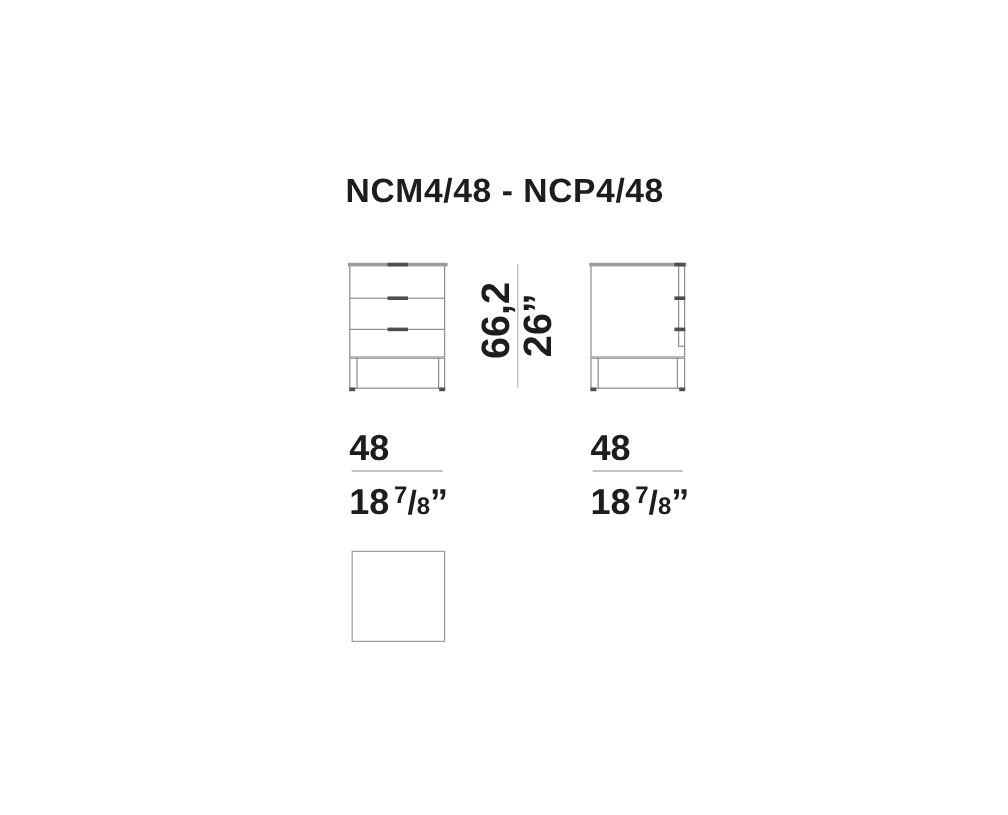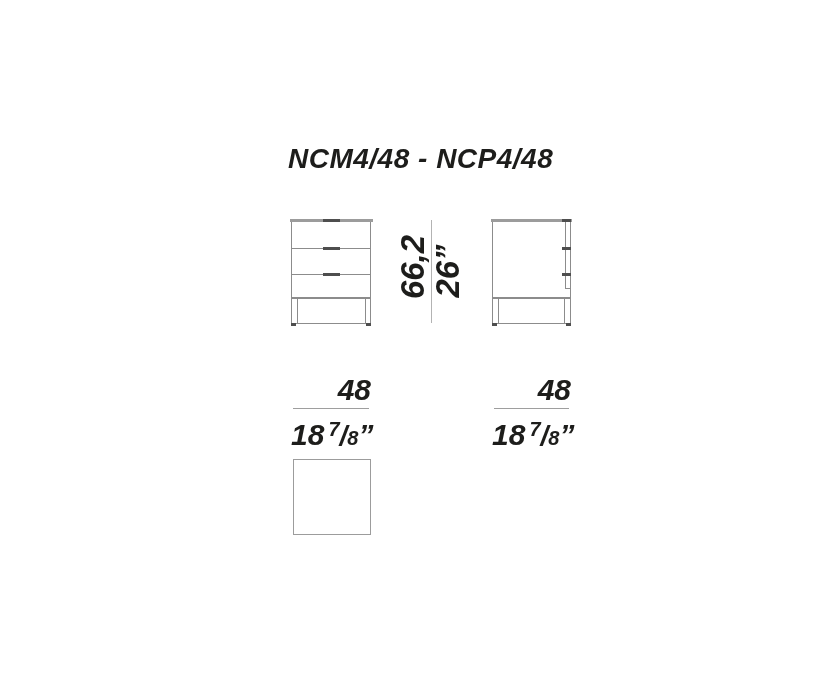--- a/index.html
+++ b/index.html
@@ -8,21 +8,20 @@
     background: #ffffff;
   }
   .canvas {
     position: relative;
     width: 840px;
     height: 679px;
     background: #ffffff;
     font-family: "Liberation Sans", sans-serif;
     color: #1d1d1b;
     overflow: hidden;
-    font-style: italic;
   }
 
   
   .title {
     position: absolute;
     left: 288px;
     top: 143px;
     font-size: 28px;
     font-weight: bold;
     letter-spacing: 0.5px;
@@ -78,21 +77,21 @@
     transform: translate(-50%, -50%) rotate(-90deg);
     font-size: 33px; font-weight: bold; white-space: nowrap;
   }
   .vdim-in {
     position: absolute; left: 448px; top: 271px;
     transform: translate(-50%, -50%) rotate(-90deg);
     font-size: 33px; font-weight: bold; white-space: nowrap;
   }
 
   
-  .wdim { position: absolute; top: 357px; text-align: right; margin-top: 16px; }
+  .wdim { position: absolute; top: 357px; text-align: left; }
   .wdim.front { left: 291px; width: 80px; }
   .wdim.side  { left: 492px; width: 79px; }
   .wdim-cm { font-size: 30px; font-weight: bold; line-height: 33px; }
   .wdim-rule { height: 1px; background: #9e9e9e; margin: 2px auto 2px; }
   .wdim.front .wdim-rule { width: 76px; }
   .wdim.side  .wdim-rule { width: 75px; }
   .wdim-in { font-size: 30px; font-weight: bold; line-height: 36px; white-space: nowrap; }
   .fr-sp { display: inline-block; width: 4px; }
   .fr-num { font-size: 20px; vertical-align: 9px; }
   .fr-slash { font-size: 28px; }

